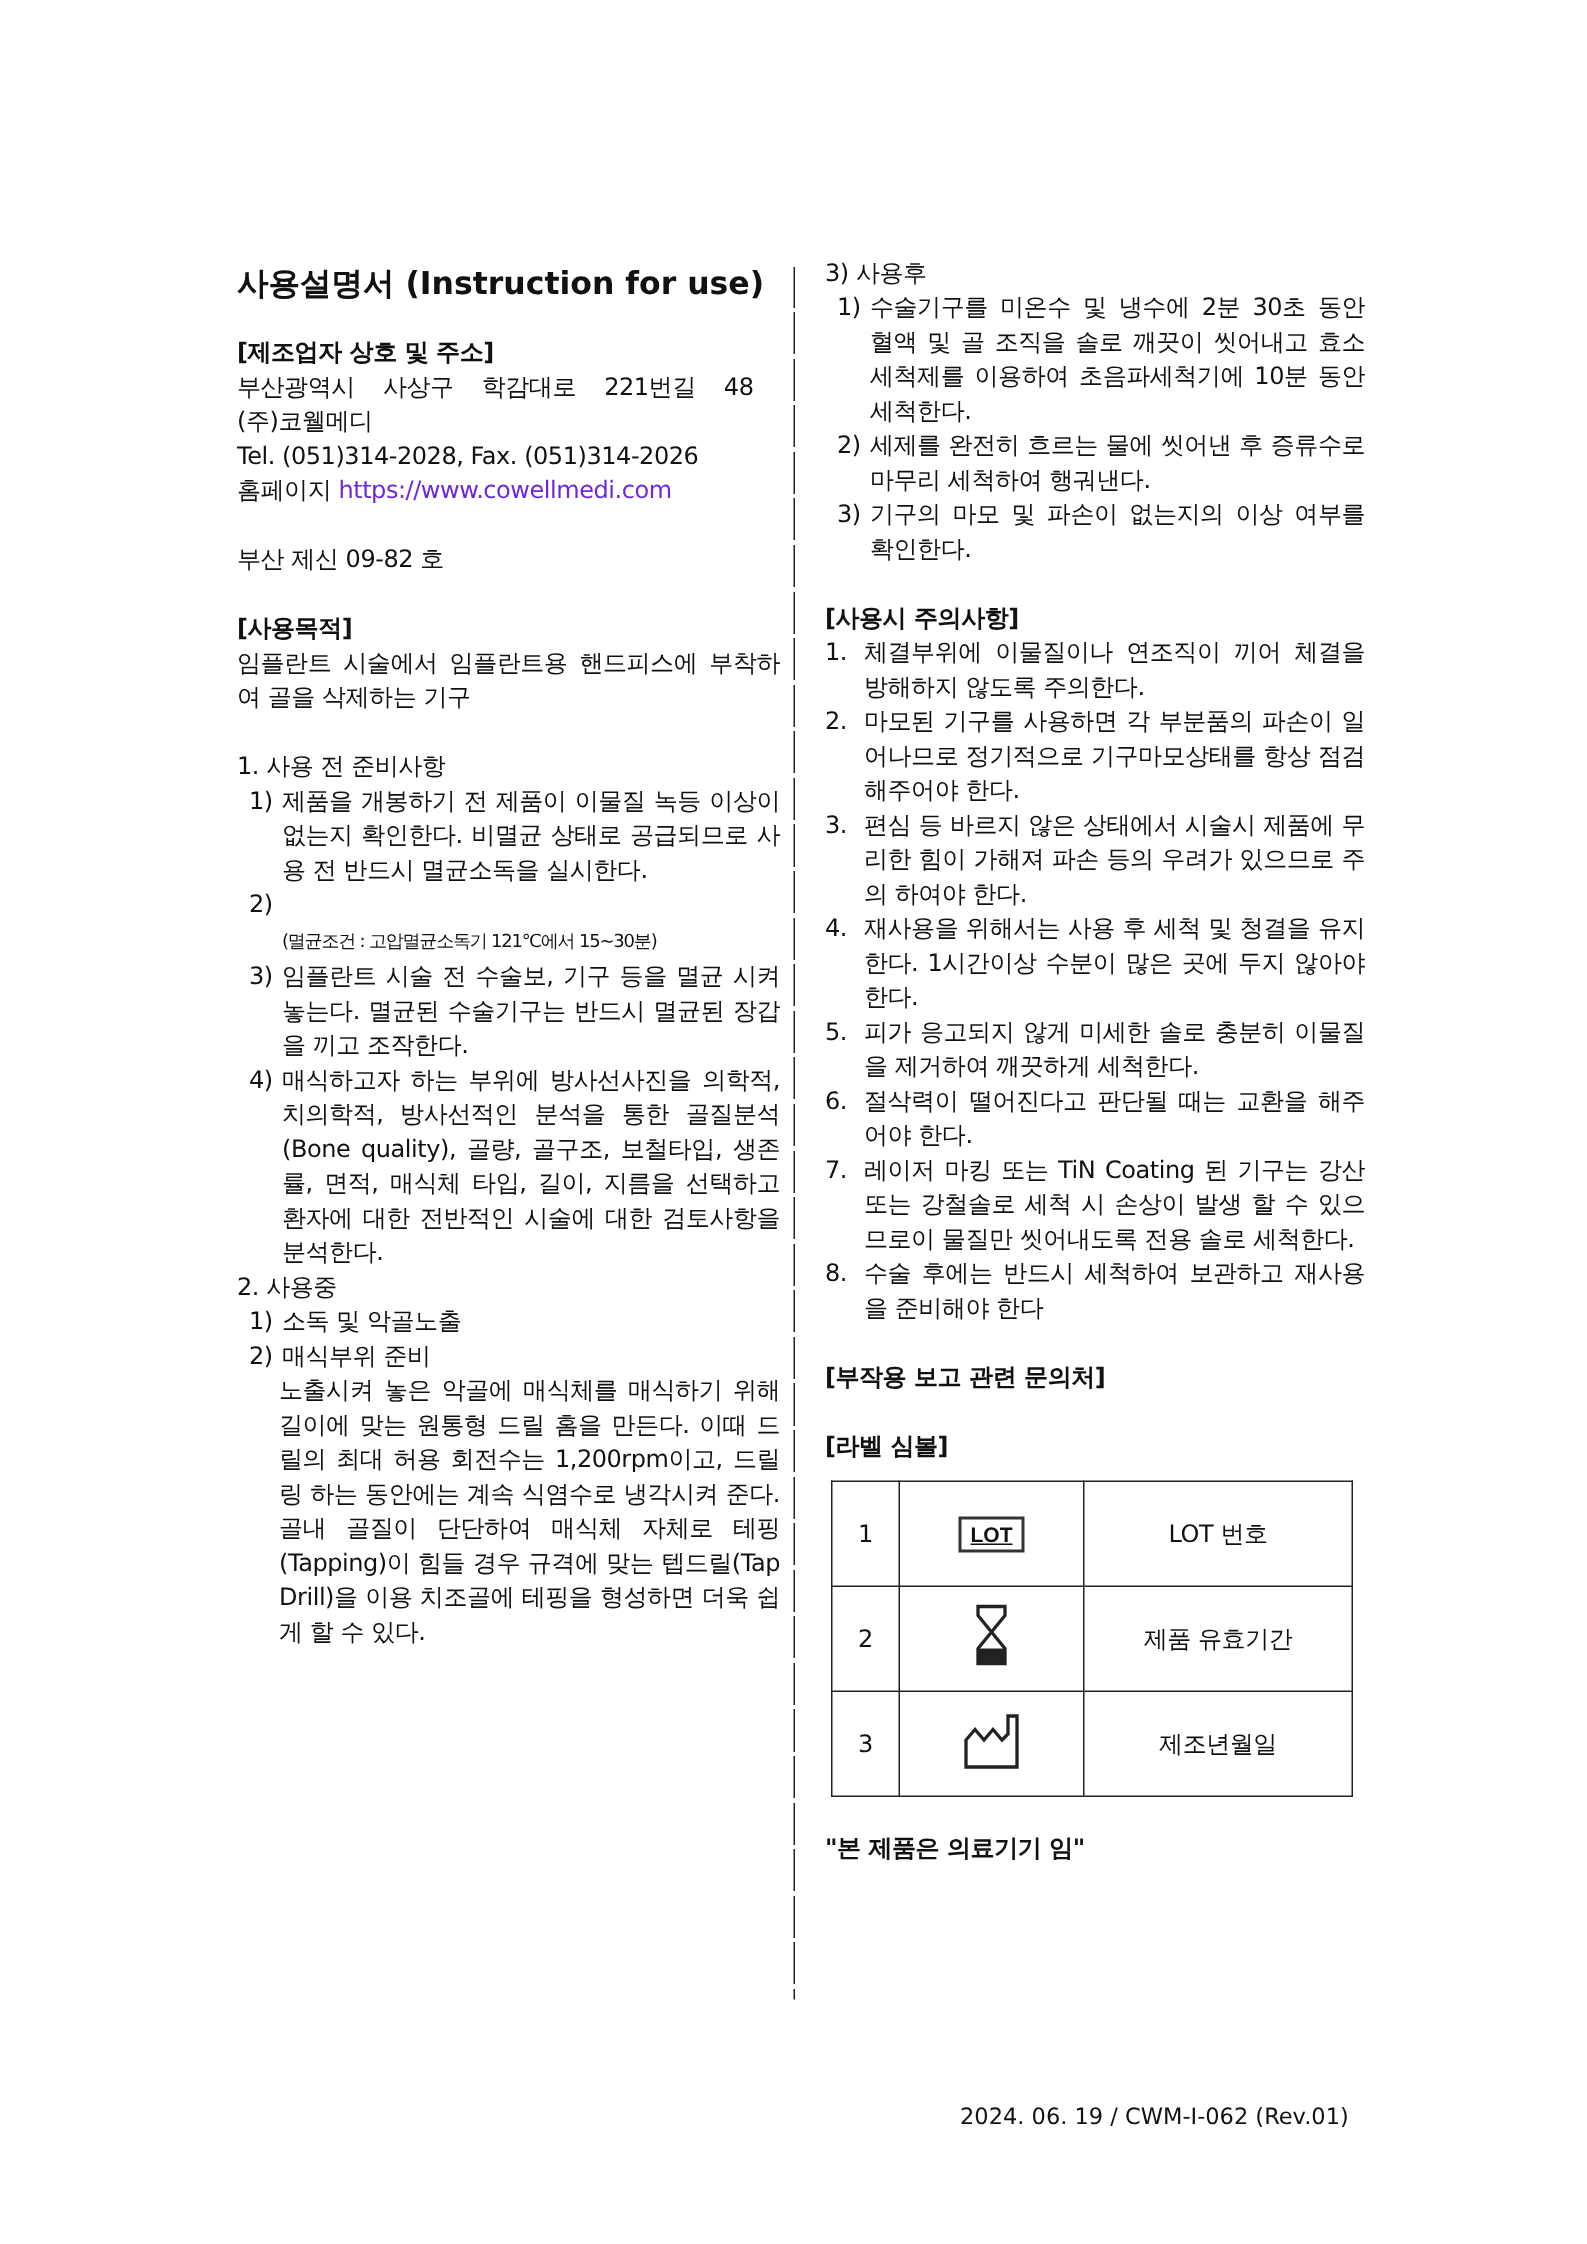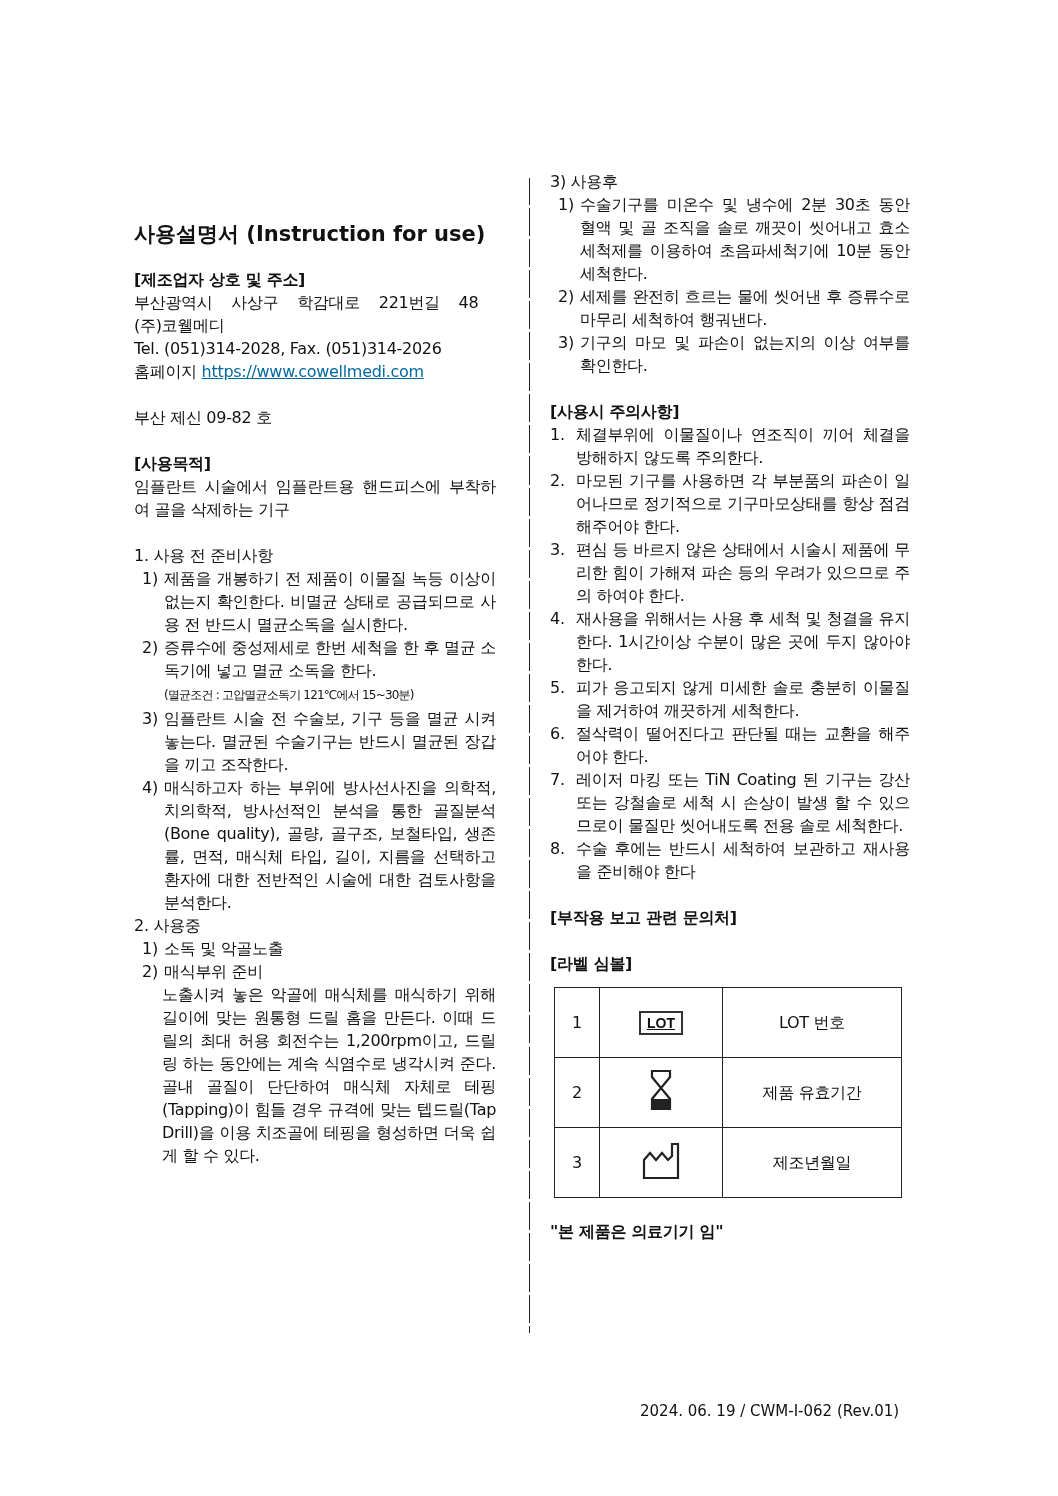--- a/index.html
+++ b/index.html
@@ -5,42 +5,42 @@
     html, body { margin: 0; padding: 0; background: #ffffff; }
     body {
       width: 1058px; height: 1496px; position: relative; overflow: hidden;
       font-family: "DejaVu Sans", "Liberation Sans", sans-serif;
       color: #111111;
     }
     .col {
       position: absolute; top: 170px;
       font-size: 16px; line-height: 23px; letter-spacing: -0.3px;
     }
-    .col-left { left: 134px; width: 362px; margin-top: 45px; }
+    .col-left { left: 158px; width: 362px; }
     .col-right { left: 550px; width: 360px; }
     .divider {
       position: absolute; left: 529px; top: 178px; width: 0; height: 1155px;
       border-left: 1.5px dashed #222;
       border-image: repeating-linear-gradient(to bottom, #222 0 28px, transparent 28px 31px) 1;
     }
     .doc-title {
       font-size: 21px; font-weight: bold; line-height: 30px; margin: 4px 0 19px 0;
       letter-spacing: 0;
     }
     .sec-head { font-weight: bold; margin: 0; }
     .gap { height: 23px; }
     p { margin: 0; }
     .just { text-align: justify; text-align-last: left; }
     .item { display: flex; }
     .num1 { width: 22px; flex: none; padding-left: 8px; }
     .num-top { width: 26px; flex: none; }
     .body-text { flex: 1; text-align: justify; }
     .indent-text { padding-left: 28px; text-align: justify; }
     .small-note { font-size: 12px; letter-spacing: -0.8px; }
-    .url { text-decoration: underline; color: #0369a1; text-align: center; }
+    .url { color: #6d28d9; text-align: center; }
     table.symbols {
       border-collapse: collapse; margin-top: 12px; margin-left: 4px;
       width: 348px;
     }
     table.symbols td {
       border: 1.3px solid #222; height: 67px; text-align: center; vertical-align: middle;
       font-size: 16px;
     }
     td.c-num { width: 42px; }
     td.c-icon { width: 120px; }
@@ -82,21 +82,21 @@
   <div class="gap"></div>
   <p>1. 사용 전 준비사항</p>
 
   <div class="item">
     <span class="num1">1)</span>
     <span class="body-text">제품을 개봉하기 전 제품이 이물질 녹등 이상이 없는지 확인한다. 비멸균 상태로 공급되므로 사용 전 반드시 멸균소독을 실시한다.</span>
   </div>
   <div class="item">
     <span class="num1">2)</span>
     <span class="body-text">
-      <span>증류수에 중성제세로 한번 세척을 한 후 멸균 소독기에 넣고 멸균 소독을 한다.</span><br>
+      <br>
       <span class="small-note">(멸균조건 : 고압멸균소독기 121℃에서 15~30분)</span>
     </span>
   </div>
   <div class="item">
     <span class="num1">3)</span>
     <span class="body-text">임플란트 시술 전 수술보, 기구 등을 멸균 시켜 놓는다. 멸균된 수술기구는 반드시 멸균된 장갑을 끼고 조작한다.</span>
   </div>
   <div class="item">
     <span class="num1">4)</span>
     <span class="body-text">매식하고자 하는 부위에 방사선사진을 의학적, 치의학적, 방사선적인 분석을 통한 골질분석(Bone quality), 골량, 골구조, 보철타입, 생존률, 면적, 매식체 타입, 길이, 지름을 선택하고 환자에 대한 전반적인 시술에 대한 검토사항을 분석한다.</span>

